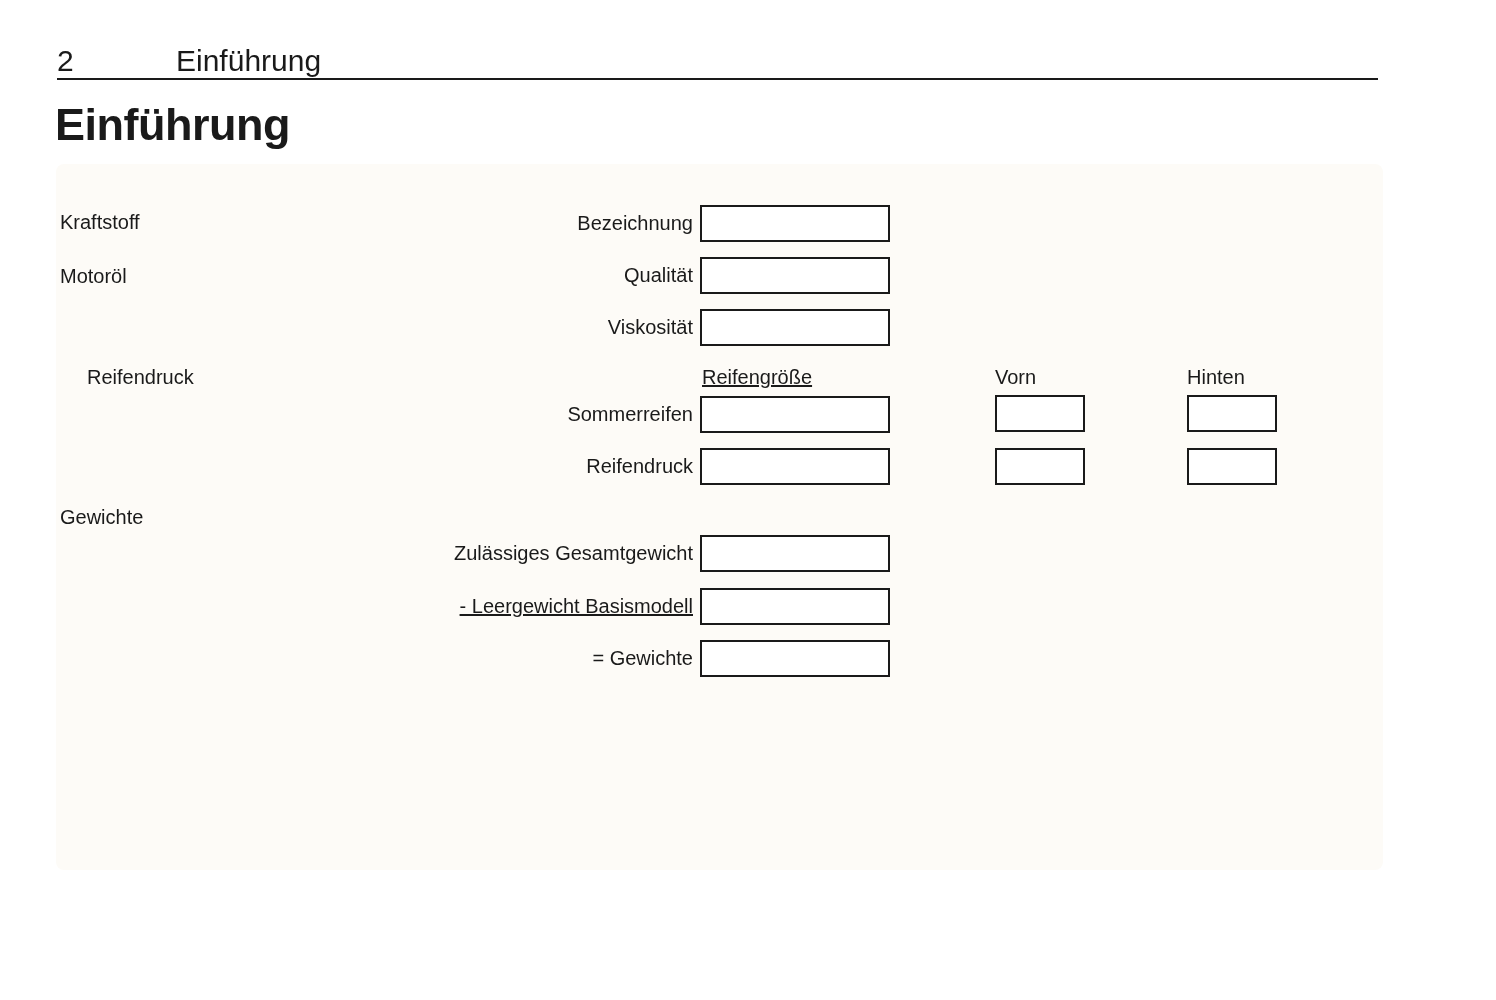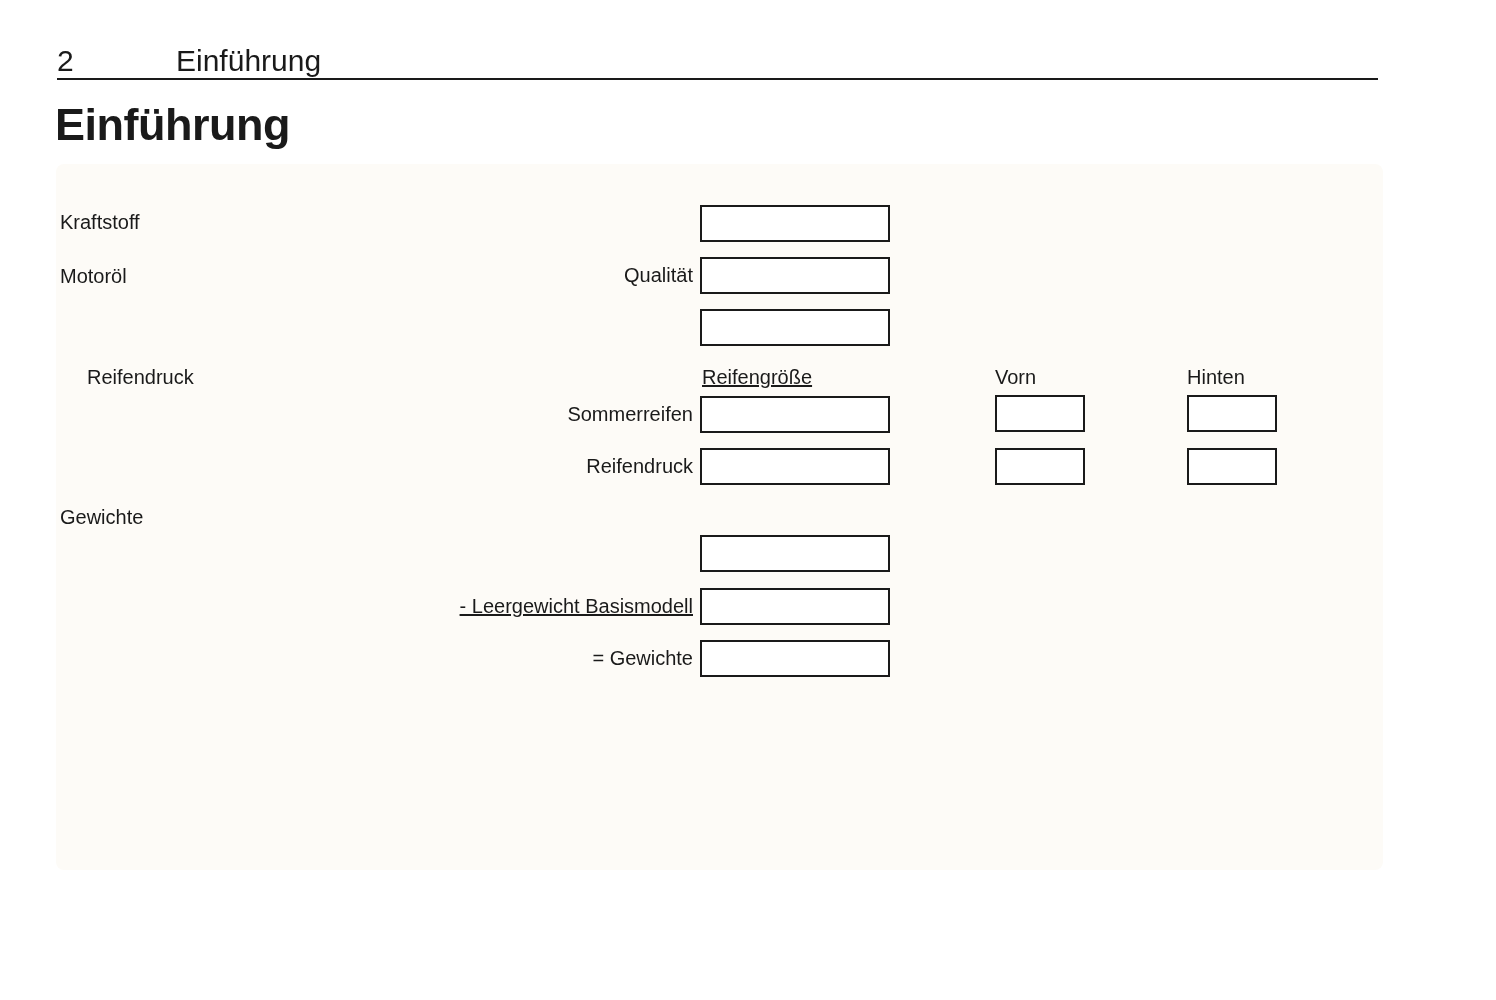--- a/index.html
+++ b/index.html
@@ -65,41 +65,44 @@
 
   <div class="title">Einführung</div>
 
   <div class="panel"></div>
 
   <div class="lbl" style="left:60px; top:208px;">Kraftstoff</div>
   <div class="lbl" style="left:60px; top:262px;">Motoröl</div>
   <div class="lbl" style="left:68px; top:363px;margin-left:19px;">Reifendruck</div>
   <div class="lbl" style="left:60px; top:503px;">Gewichte</div>
 
+  <div class="lbl lbl-r" style="left:393px; top:209px;">Bezeichnung</div>
   <input class="box" style="left: 700px; top: 205px;" value="">
 
   <div class="lbl lbl-r" style="left:393px; top:261px;">Qualität</div>
   <input class="box" style="left: 700px; top: 257px;" value="">
 
+  <div class="lbl lbl-r" style="left:393px; top:313px;">Viskosität</div>
   <input class="box" style="left: 700px; top: 309px;" value="">
 
   <div class="lbl" style="left:702px; top:363px;text-decoration:underline;">Reifengröße</div>
   <div class="lbl" style="left:995px; top:363px;">Vorn</div>
   <div class="lbl" style="left:1187px; top:363px;">Hinten</div>
 
   <div class="lbl lbl-r" style="left:393px; top:400px;">Sommerreifen</div>
   <input class="box" style="left: 700px; top: 396px;" value="">
   <input class="box box-sm" style="left: 995px; top: 395px;" value="">
   <input class="box box-sm" style="left: 1187px; top: 395px;" value="">
 
   <div class="lbl lbl-r" style="left:393px; top:452px;">Reifendruck</div>
   <input class="box" style="left: 700px; top: 448px;" value="">
   <input class="box box-sm" style="left: 995px; top: 448px;" value="">
   <input class="box box-sm" style="left: 1187px; top: 448px;" value="">
 
+  <div class="lbl lbl-r" style="left:393px; top:539px;">Zulässiges Gesamtgewicht</div>
   <input class="box" style="left: 700px; top: 535px;" value="">
 
   <div class="lbl lbl-r" style="left:393px; top:592px;text-decoration:underline;">- Leergewicht Basismodell</div>
   <input class="box" style="left: 700px; top: 588px;" value="">
 
   <div class="lbl lbl-r" style="left:393px; top:644px;">= Gewichte</div>
   <input class="box" style="left: 700px; top: 640px;" value="">
 
 </div>
 

